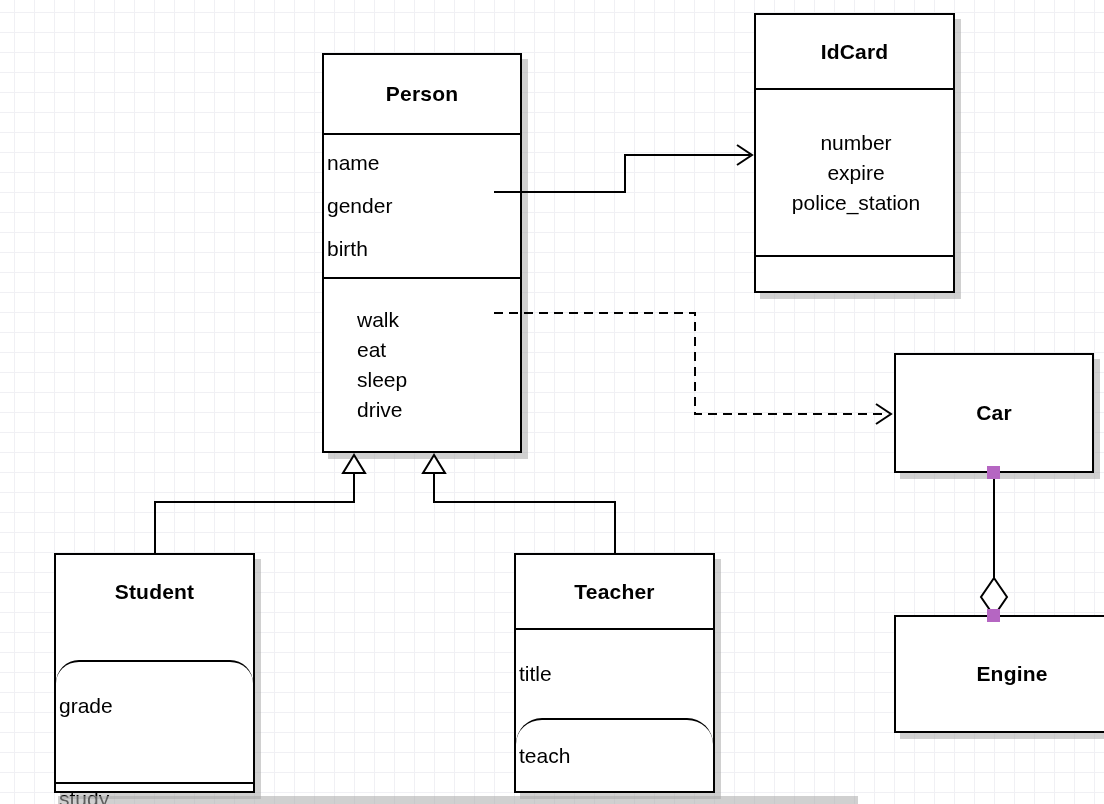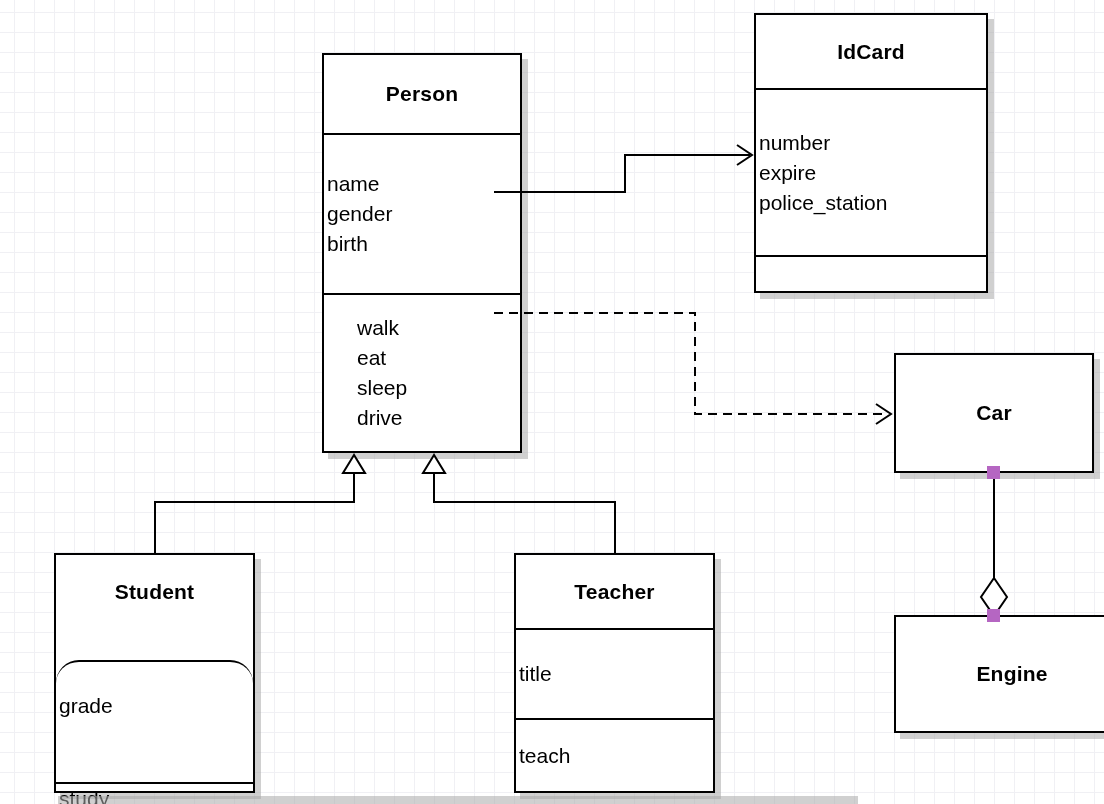--- a/index.html
+++ b/index.html
@@ -46,34 +46,34 @@
     background: rgba(170,170,170,0.55);
   }
 </style>
 </head>
 <body>
 
 <div class="canvas">
 
   <div class="cls" style="left:294px; top:53px; width:200px; height:400px;margin-left:28px;">
     <div class="cls-title" style="height:78px;">Person</div>
-    <div class="compartment" style="height:160px;">
+    <div class="compartment" style="height:144px;gap:13px;">
       <div class="member">name</div>
       <div class="member">gender</div>
       <div class="member">birth</div>
     </div>
     <div class="compartment" style="flex:1 1 auto;padding-left:33px;">
       <div class="member">walk</div>
       <div class="member">eat</div>
       <div class="member">sleep</div>
       <div class="member">drive</div>
     </div>
   </div>
 
-  <div class="cls" style="left:754px; top:13px; width:234px; height:280px;">
+  <div class="cls" style="left:754px; top:13px; width:201px; height:280px;text-align:center;">
     <div class="cls-title" style="height:73px;">IdCard</div>
     <div class="compartment" style="height:167px;">
       <div class="member">number</div>
       <div class="member">expire</div>
       <div class="member">police_station</div>
     </div>
     <div class="compartment" style="flex:1 1 auto;"></div>
   </div>
 
   <div class="cls" style="left:894px; top:353px; width:200px; height:120px;">
@@ -92,21 +92,21 @@
     <div class="compartment" style="flex:1 1 auto;">
       <div class="member">study</div>
     </div>
   </div>
 
   <div class="cls" style="left:514px; top:553px; width:201px; height:240px;">
     <div class="cls-title" style="height:73px;">Teacher</div>
     <div class="compartment" style="height:90px;">
       <div class="member">title</div>
     </div>
-    <div class="compartment" style="flex:1 1 auto;">
+    <div class="compartment" style="flex:1 1 auto;border-radius:26px;">
       <div class="member">teach</div>
     </div>
   </div>
 
   <div class="bottom-edge"></div>
 
   <svg class="edge-layer" width="1104" height="804" viewBox="0 0 1104 804">
 
     <path d="M 494 192 L 625 192 L 625 155 L 750 155" fill="none" stroke="#000" stroke-width="2"></path>
     <path d="M 737 145 L 752 155 L 737 165" fill="none" stroke="#000" stroke-width="2"></path>

